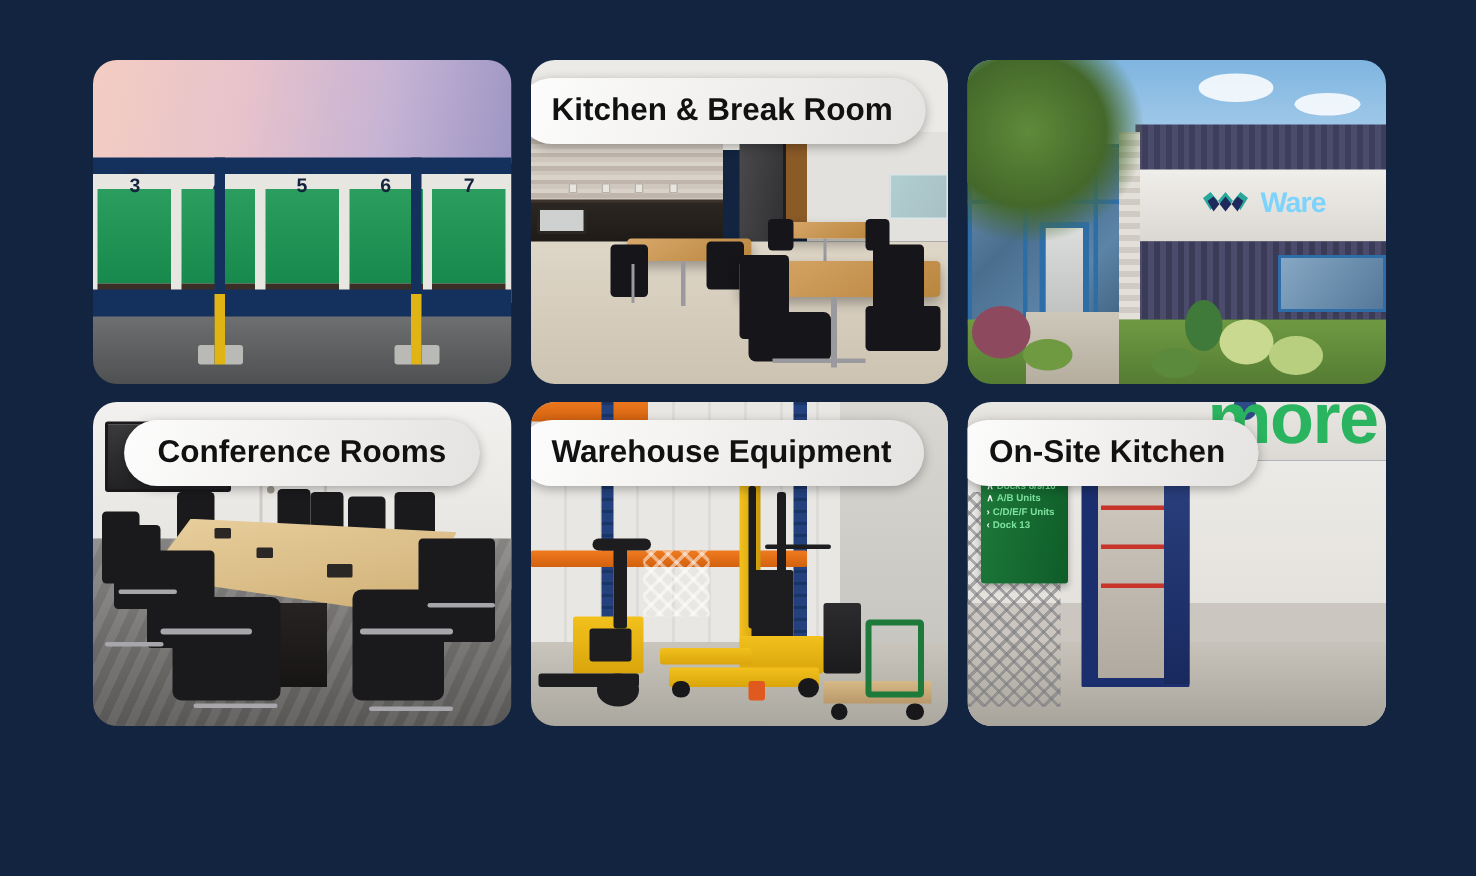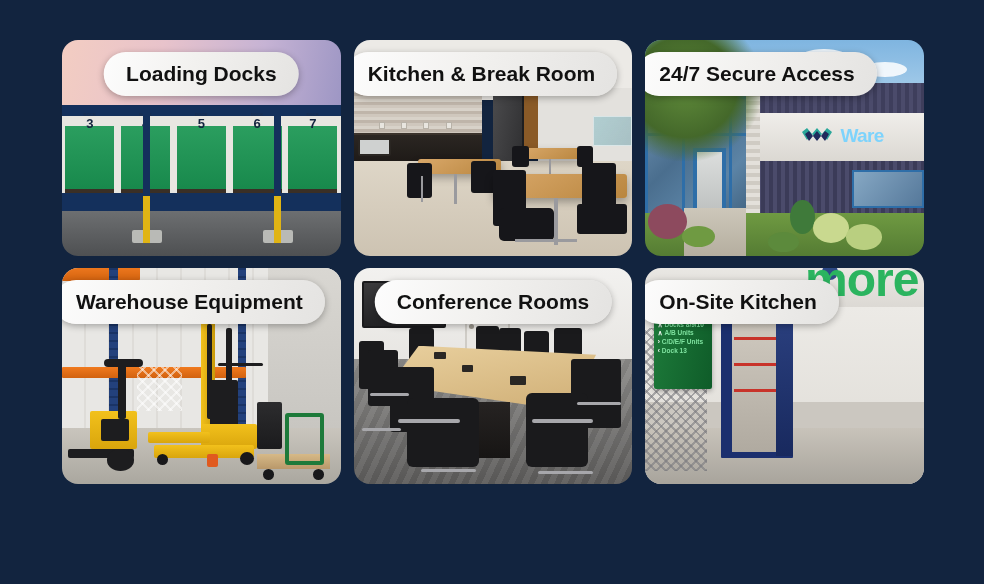--- a/index.html
+++ b/index.html
@@ -417,21 +417,20 @@
       <div class="curb" style="left:72%"></div>
       <div class="bollard" style="left:29%; top:30%;">
         <div class="post"></div>
         <div class="cap"></div>
       </div>
       <div class="bollard" style="left:76%; top:30%;">
         <div class="post"></div>
         <div class="cap"></div>
       </div>
     </div>
-    <div class="pill pill-center">Loading Docks</div>
   </div>
 
   <div class="card">
     <div class="photo">
       <div class="kit-ceiling"></div>
       <div class="kit-wood"></div>
       <div class="kit-stone"></div>
       <div class="kit-outlet" style="left:9%"></div>
       <div class="kit-outlet" style="left:17%"></div>
       <div class="kit-outlet" style="left:25%"></div>
@@ -495,21 +494,59 @@
       <div class="logo-wrap">
         <svg class="logo-mark" width="34" height="19" viewBox="0 0 34 19">
           <path d="M1 5 L6 1 L11 7 L16 1 L21 7 L26 1 L31 5 L26 13 L21 7 L16 13 L11 7 L6 13 Z" fill="#2aa79a"></path>
           <path d="M4 7 L8 4 L12 9 L16 4 L20 9 L24 4 L28 7 L24 14 L20 9 L16 14 L12 9 L8 14 Z" fill="#1f2a5c"></path>
         </svg>
         <span class="logo-text">
           <span class="logo-ware">Ware</span><span class="logo-sp">Sp</span>
         </span>
       </div>
     </div>
-    <div class="pill pill-left-out">24/7 Secure Access</div>
+  </div>
+
+  <div class="card">
+    <div class="photo">
+      <div class="cr-wall"></div>
+      <div class="cr-tv"></div>
+      <div class="cr-door"></div>
+      <div class="cr-knob"></div>
+      <div class="cr-floor"></div>
+
+      <div class="cr-chair" style="left:20%; top:28%; width:9%;  height:16%;"></div>
+      <div class="cr-chair" style="left:44%; top:27%; width:8%;  height:15%;"></div>
+      <div class="cr-chair" style="left:52%; top:28%; width:8%;  height:14%;"></div>
+      <div class="cr-chair" style="left:61%; top:29%; width:9%;  height:15%;"></div>
+      <div class="cr-chair" style="left:72%; top:28%; width:10%; height:18%;"></div>
+
+      <div class="cr-table"></div>
+      <div class="cr-port" style="left:29%; top:39%; width:4%; height:3%;"></div>
+      <div class="cr-port" style="left:39%; top:45%; width:4%; height:3%;"></div>
+      <div class="cr-port" style="left:56%; top:50%; width:6%; height:4%;"></div>
+      <div class="cr-tablebase"></div>
+
+      <div class="cr-chair" style="left:2%;  top:34%; width:9%;  height:22%;"></div>
+      <div class="cr-chair" style="left:5%;  top:38%; width:11%; height:26%;"></div>
+      <div class="cr-chair" style="left:13%; top:46%; width:16%; height:30%;"></div>
+      <div class="cr-chair" style="left:19%; top:60%; width:26%; height:32%; border-radius:6px;"></div>
+      <div class="cr-chair-arm" style="left:16%; top:70%; width:22%; height:4px;"></div>
+      <div class="cr-chair-arm" style="left:6%;  top:58%; width:14%; height:3px;"></div>
+
+      <div class="cr-chair" style="left:78%; top:42%; width:18%; height:32%;"></div>
+      <div class="cr-chair" style="left:62%; top:58%; width:22%; height:34%; border-radius:6px;"></div>
+      <div class="cr-chair-arm" style="left:64%; top:70%; width:22%; height:4px;"></div>
+      <div class="cr-chair-arm" style="left:80%; top:62%; width:16%; height:3px;"></div>
+
+      <div class="cr-chair-arm" style="left:24%; top:93%; width:20%; height:3px;"></div>
+      <div class="cr-chair-arm" style="left:66%; top:94%; width:20%; height:3px;"></div>
+      <div class="cr-chair-arm" style="left:3%;  top:74%; width:14%; height:3px;"></div>
+    </div>
+    <div class="pill pill-center">Conference Rooms</div>
   </div>
 
   <div class="card">
     <div class="photo">
       <div class="wh-wall"></div>
       <div class="wh-wall-right"></div>
       <div class="wh-beam-top" style="left:-2%;"></div>
       <div class="wh-upright" style="left:17%;"></div>
       <div class="wh-upright" style="left:63%;"></div>
       <div class="wh-beam" style="left:0; width:66%; top:46%;"></div>
@@ -539,59 +576,20 @@
       <div class="wh-cart-deck"></div>
       <div class="wh-green-cart"></div>
       <div class="wh-wheel" style="right:24%; bottom:2%; width:4%; height:5%;"></div>
       <div class="wh-wheel" style="right:6%;  bottom:2%; width:4%; height:5%;"></div>
     </div>
     <div class="pill pill-left-out">Warehouse Equipment</div>
   </div>
 
   <div class="card">
     <div class="photo">
-      <div class="cr-wall"></div>
-      <div class="cr-tv"></div>
-      <div class="cr-door"></div>
-      <div class="cr-knob"></div>
-      <div class="cr-floor"></div>
-
-      <div class="cr-chair" style="left:20%; top:28%; width:9%;  height:16%;"></div>
-      <div class="cr-chair" style="left:44%; top:27%; width:8%;  height:15%;"></div>
-      <div class="cr-chair" style="left:52%; top:28%; width:8%;  height:14%;"></div>
-      <div class="cr-chair" style="left:61%; top:29%; width:9%;  height:15%;"></div>
-      <div class="cr-chair" style="left:72%; top:28%; width:10%; height:18%;"></div>
-
-      <div class="cr-table"></div>
-      <div class="cr-port" style="left:29%; top:39%; width:4%; height:3%;"></div>
-      <div class="cr-port" style="left:39%; top:45%; width:4%; height:3%;"></div>
-      <div class="cr-port" style="left:56%; top:50%; width:6%; height:4%;"></div>
-      <div class="cr-tablebase"></div>
-
-      <div class="cr-chair" style="left:2%;  top:34%; width:9%;  height:22%;"></div>
-      <div class="cr-chair" style="left:5%;  top:38%; width:11%; height:26%;"></div>
-      <div class="cr-chair" style="left:13%; top:46%; width:16%; height:30%;"></div>
-      <div class="cr-chair" style="left:19%; top:60%; width:26%; height:32%; border-radius:6px;"></div>
-      <div class="cr-chair-arm" style="left:16%; top:70%; width:22%; height:4px;"></div>
-      <div class="cr-chair-arm" style="left:6%;  top:58%; width:14%; height:3px;"></div>
-
-      <div class="cr-chair" style="left:78%; top:42%; width:18%; height:32%;"></div>
-      <div class="cr-chair" style="left:62%; top:58%; width:22%; height:34%; border-radius:6px;"></div>
-      <div class="cr-chair-arm" style="left:64%; top:70%; width:22%; height:4px;"></div>
-      <div class="cr-chair-arm" style="left:80%; top:62%; width:16%; height:3px;"></div>
-
-      <div class="cr-chair-arm" style="left:24%; top:93%; width:20%; height:3px;"></div>
-      <div class="cr-chair-arm" style="left:66%; top:94%; width:20%; height:3px;"></div>
-      <div class="cr-chair-arm" style="left:3%;  top:74%; width:14%; height:3px;"></div>
-    </div>
-    <div class="pill pill-center">Conference Rooms</div>
-  </div>
-
-  <div class="card">
-    <div class="photo">
       <div class="om-topsign">
         <div class="om-sign-dot"></div>
         <div class="om-sign-text">more</div>
       </div>
       <div class="om-wall"></div>
       <div class="om-wallband"></div>
       <div class="om-floor"></div>
       <div class="om-cage"></div>
 
       <div class="om-greensign">

